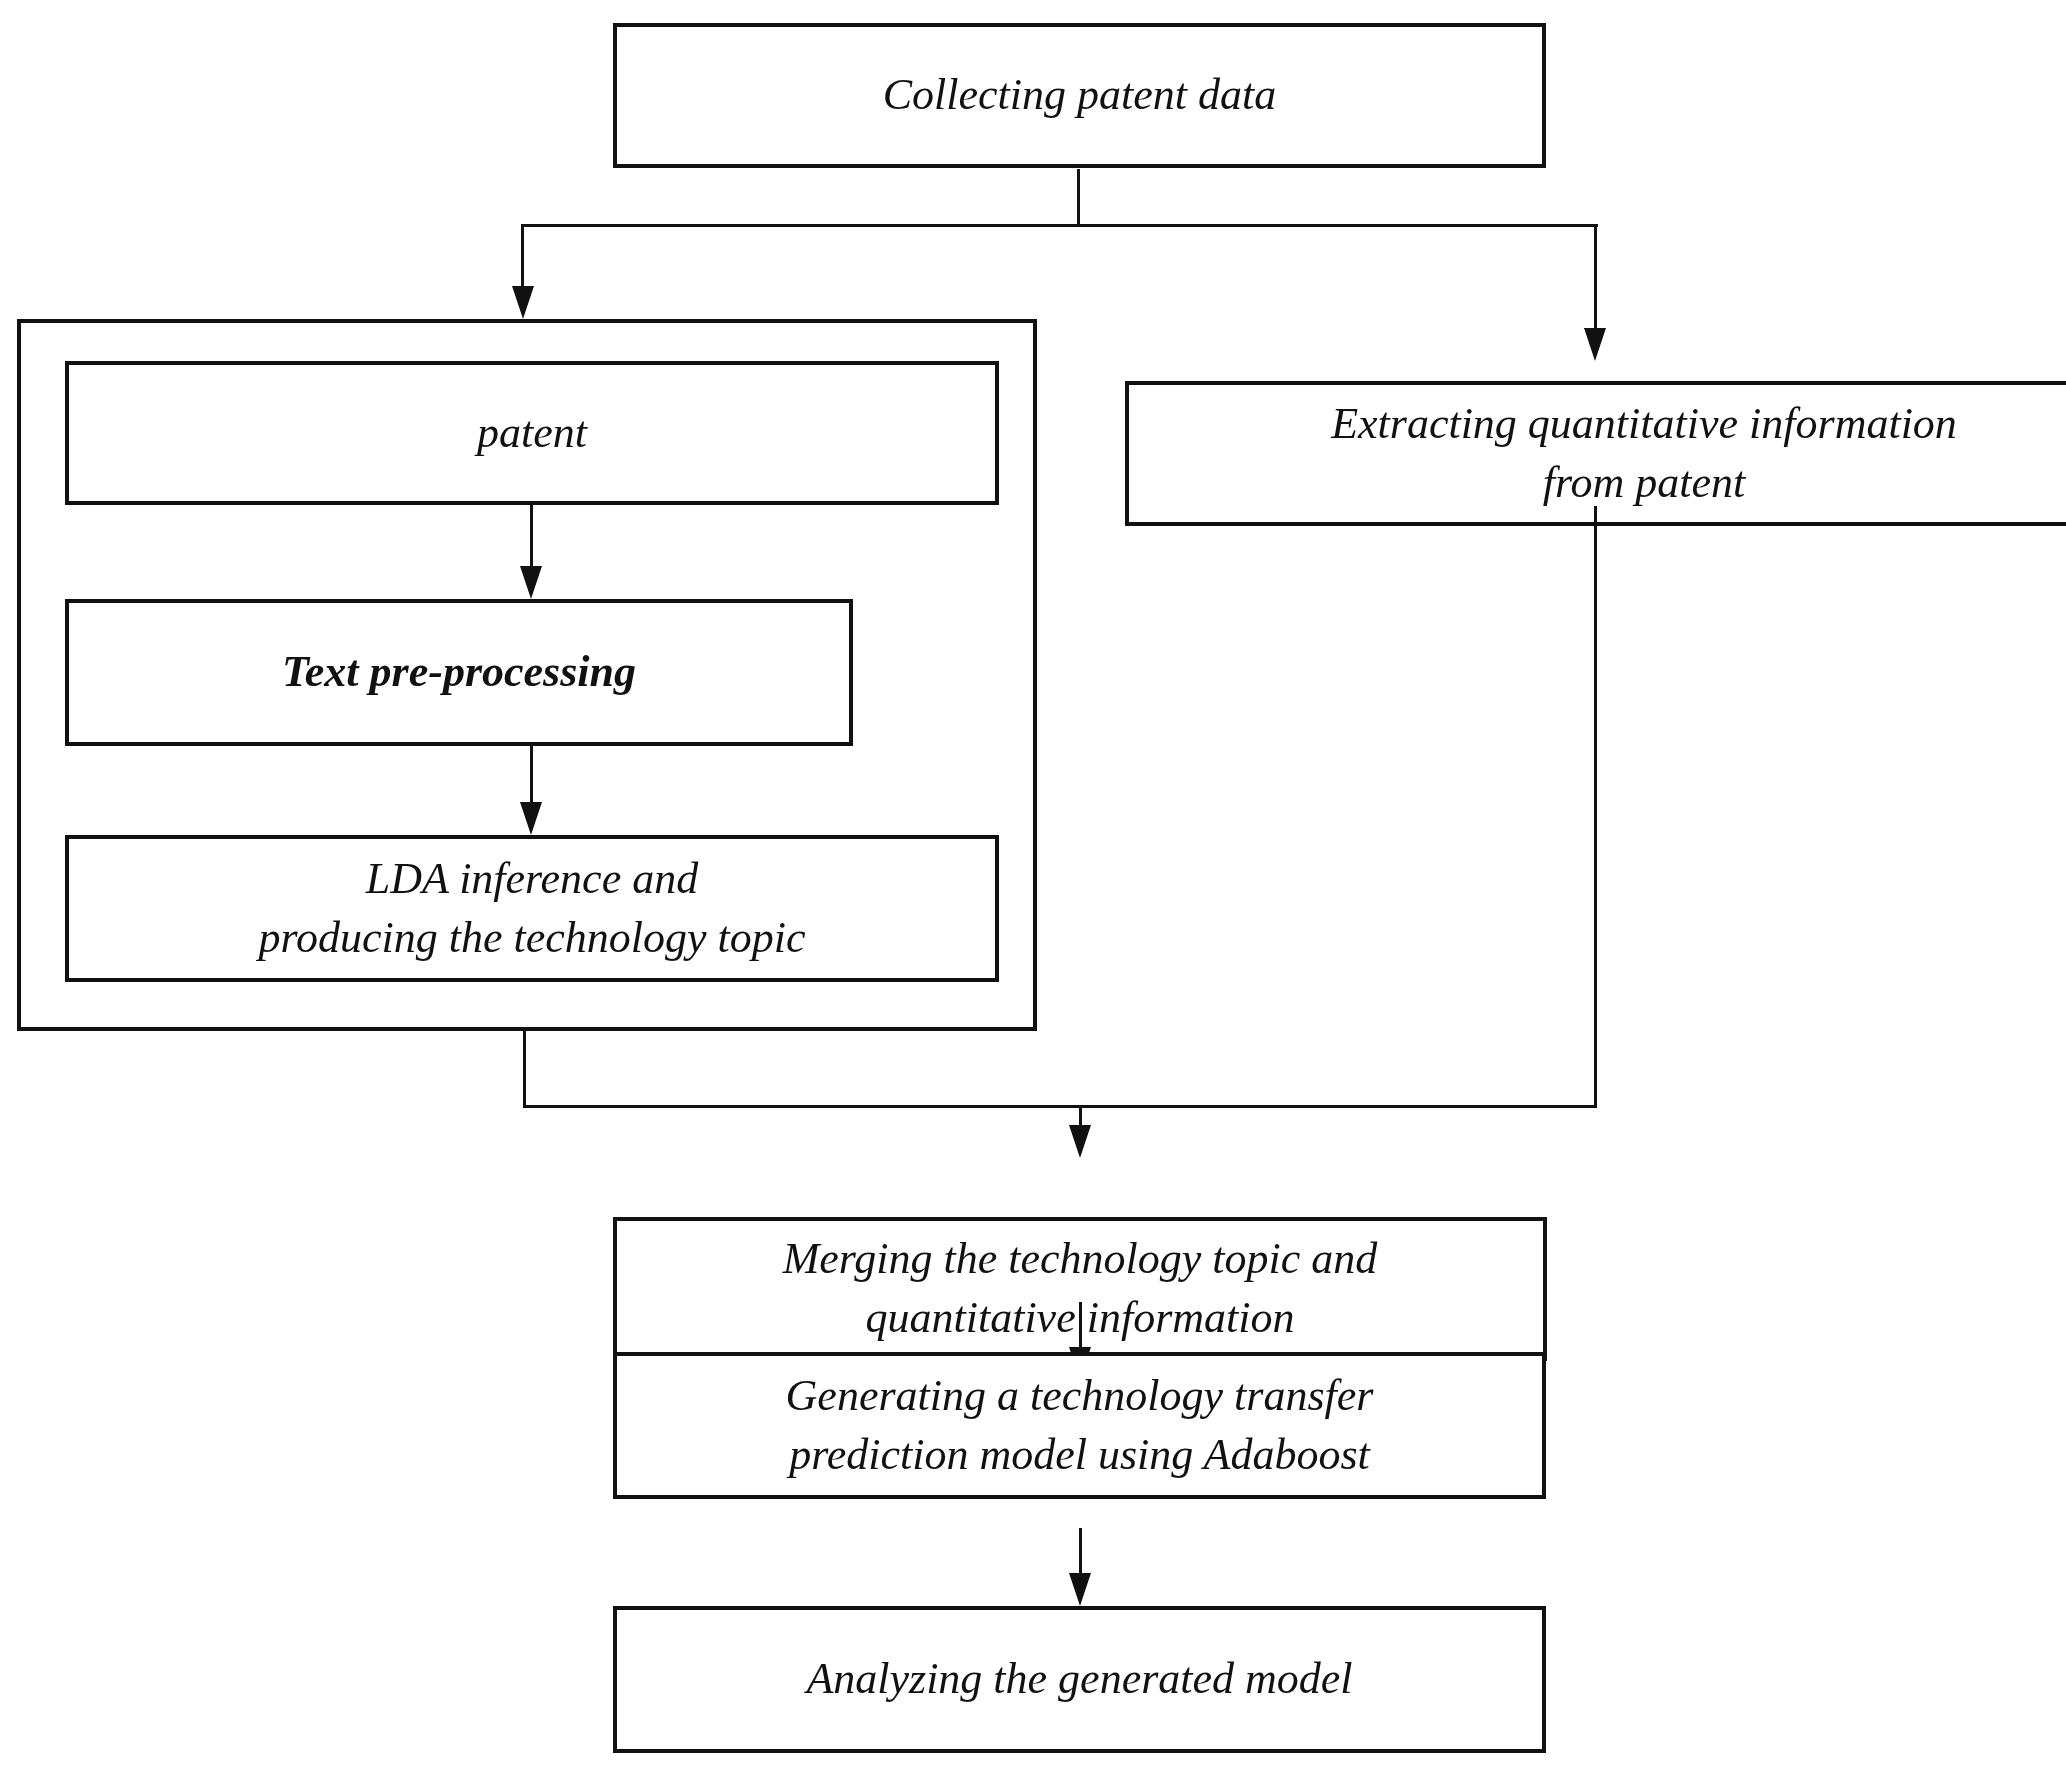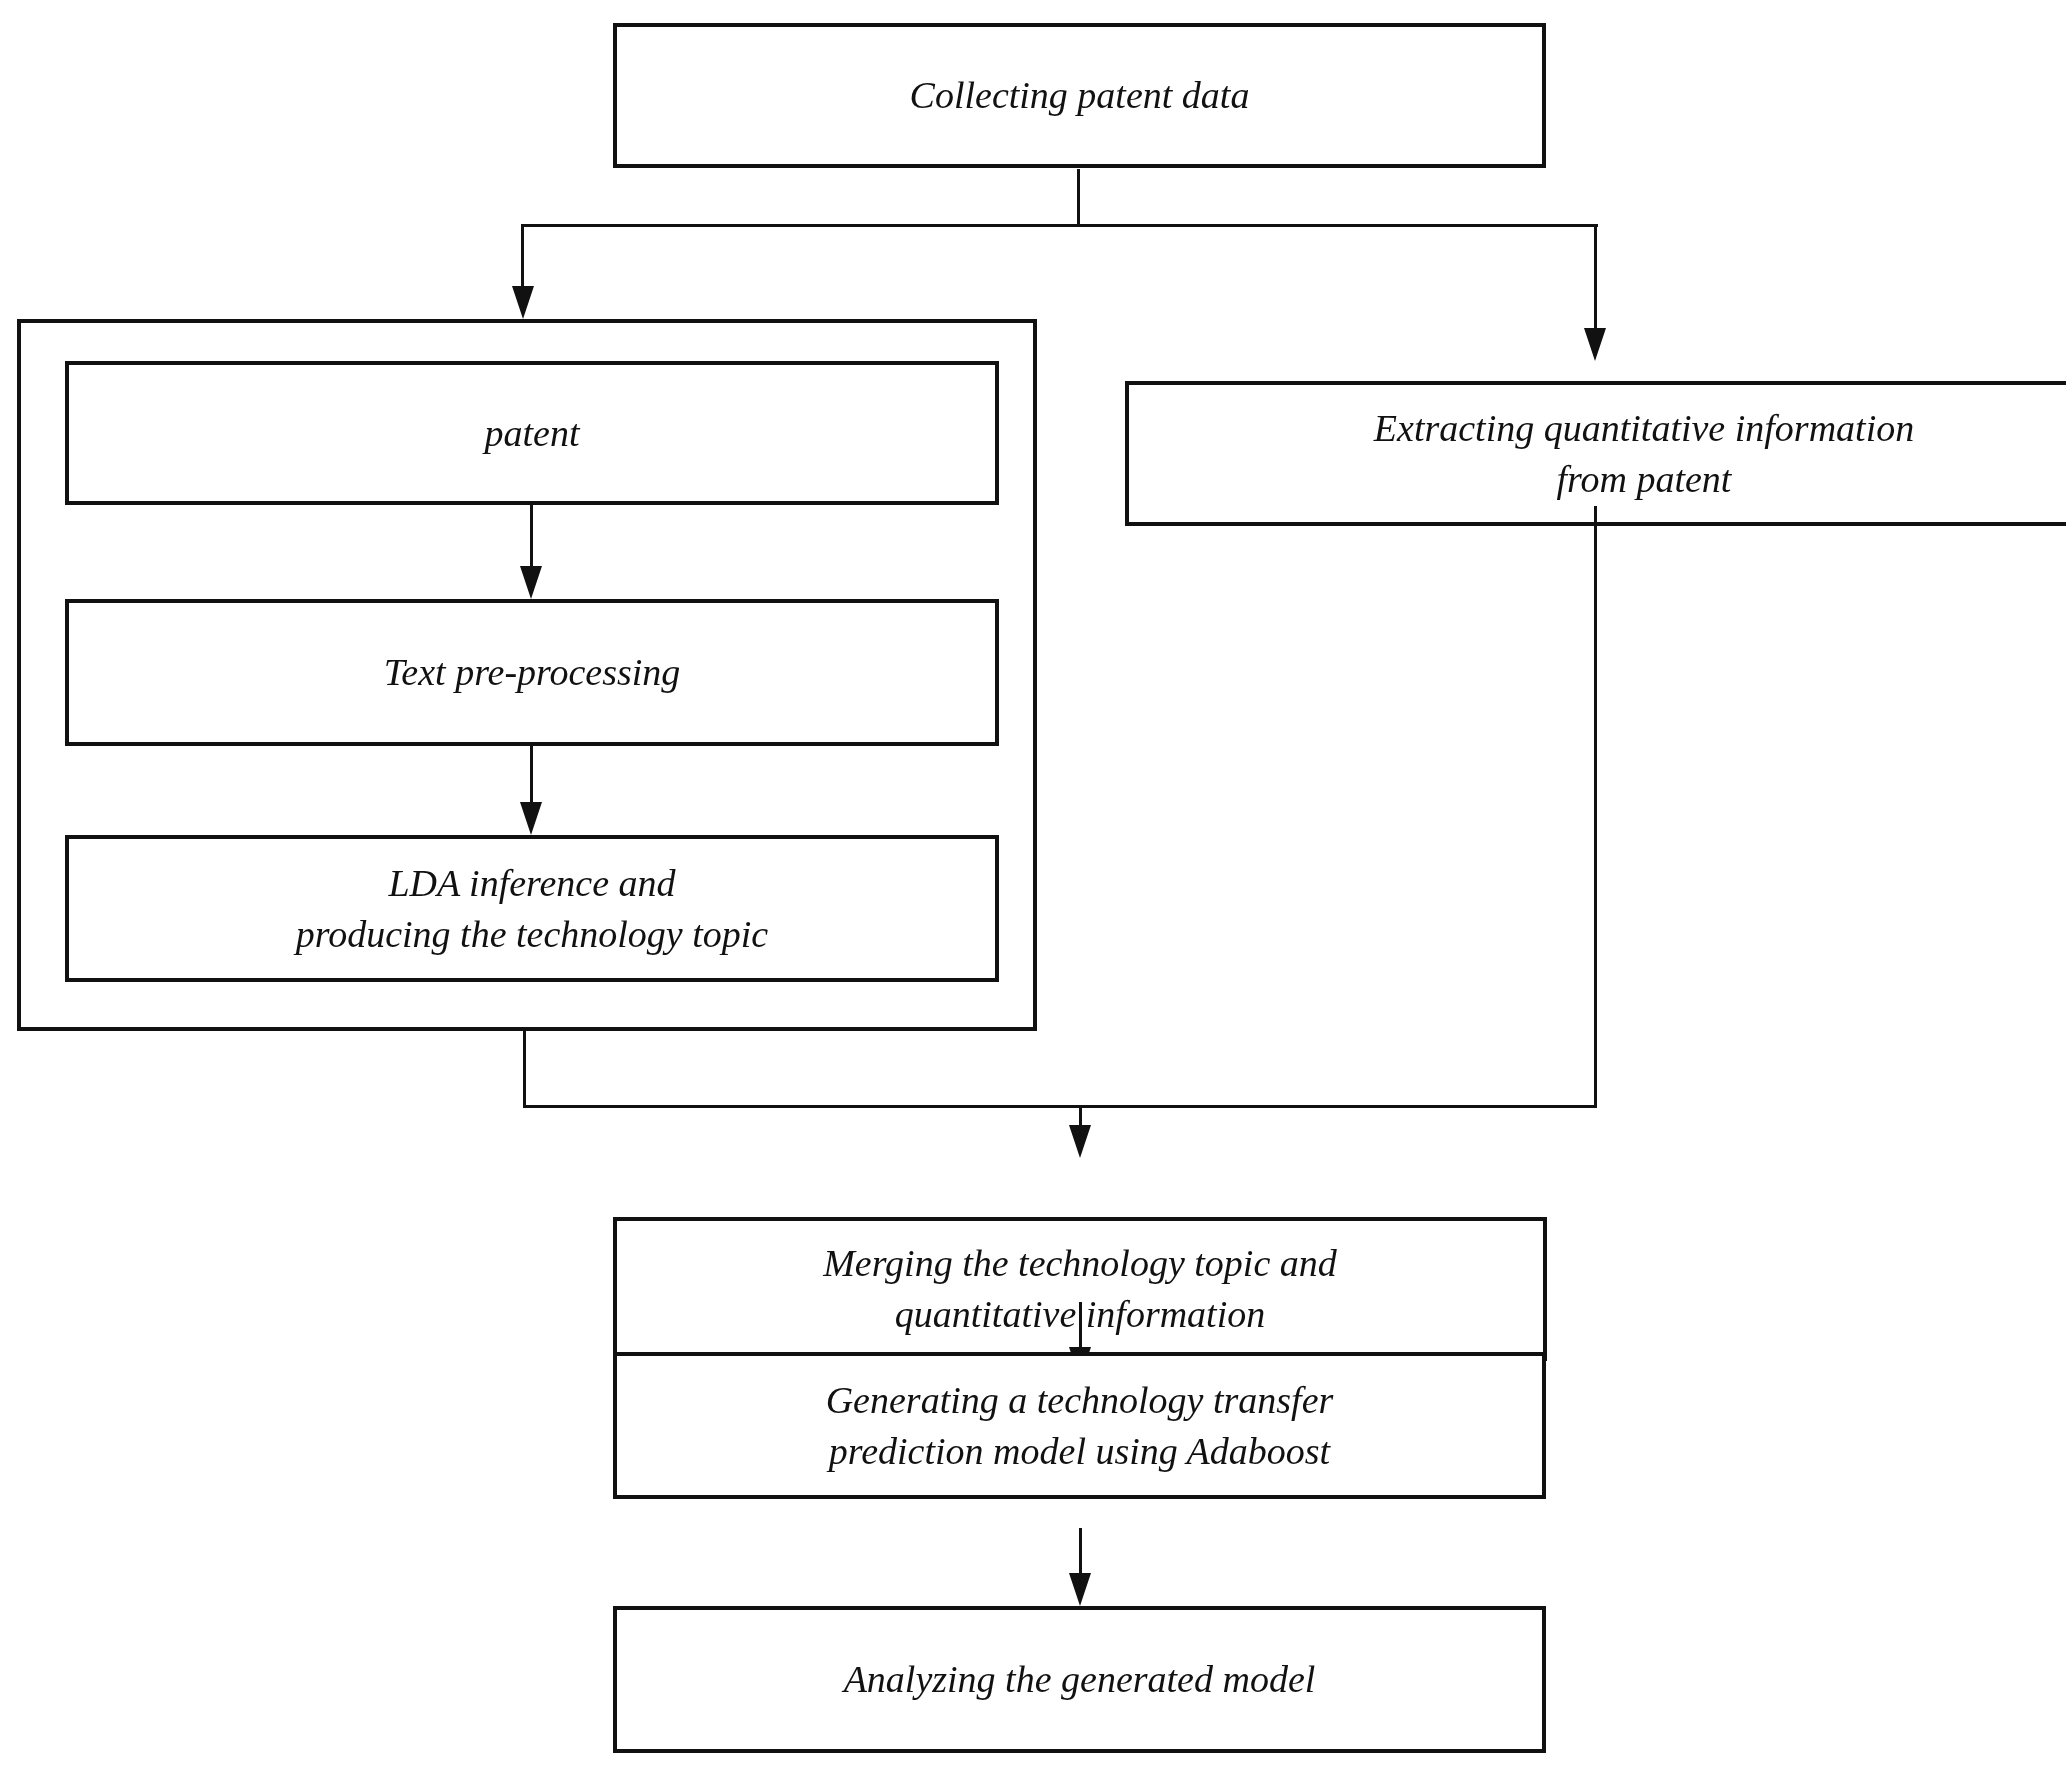--- a/index.html
+++ b/index.html
@@ -23,21 +23,21 @@
     text-align:center;
   }
   .group{
     position:absolute;
     box-sizing:border-box;
     border:4.8px solid #111111;
     background:#ffffff;
   }
   .lbl{
     font-style:italic;
-    font-size:38px;
+    font-size:44px;
     line-height:1.34;
     white-space:nowrap;
   }
   .line{
     position:absolute;
     background:#111111;
   }
   .arrowhead{
     position:absolute;
     width:0;height:0;
@@ -67,21 +67,21 @@
 
   <div class="group" style="left:17px; top:319px; width:1020px; height:712px;"></div>
 
   <div class="box" style="left:65px; top:361px; width:934px; height:144px;">
     <div class="lbl">patent</div>
   </div>
 
   <div class="line" style="left:530px; top:505px; width:2.7px; height:62px;"></div>
   <div class="arrowhead" style="left:520px; top:566px;"></div>
 
-  <div class="box" style="left:65px; top:599px; width:934px; height:147px;">
+  <div class="box" style="left:65px; top:599px; width:788px; height:147px;font-weight:bold;">
     <div class="lbl">Text pre-processing</div>
   </div>
 
   <div class="line" style="left:530px; top:745px; width:2.7px; height:58px;"></div>
   <div class="arrowhead" style="left:520px; top:802px;"></div>
 
   <div class="box" style="left:65px; top:835px; width:934px; height:147px;">
     <div class="lbl">LDA inference and</div>
     <div class="lbl">producing the technology topic</div>
   </div>

